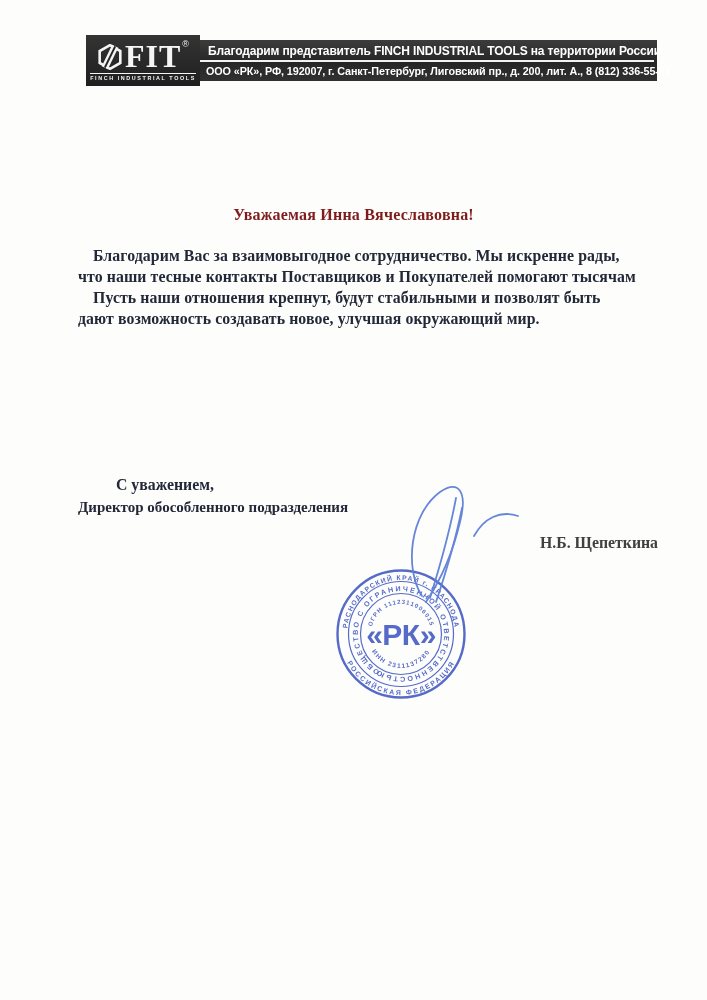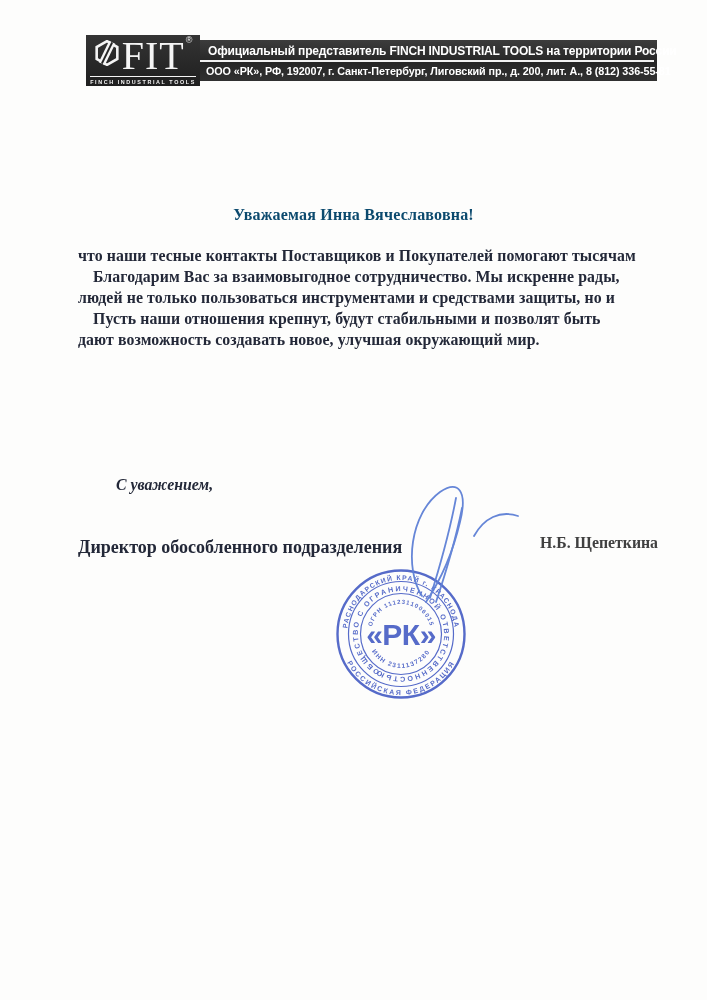--- a/index.html
+++ b/index.html
@@ -38,58 +38,58 @@
     left: 86px; top: 35px;
     width: 114px; height: 51px;
     background: linear-gradient(180deg, #343434, #1f1f1f);
     color: #f5f5f5;
     display: flex; flex-direction: column; align-items: center; justify-content: center;
   }
   .logo-row { display: flex; align-items: flex-start; line-height: 1; margin-top: 2px; }
   .hex { width: 26px; height: 26px; margin: 2px 2px 0 0; }
   .fit-word {
     font-family: "Liberation Serif", serif;
-    font-weight: normal;
-    font-size: 40px;
+    font-weight: bold;
+    font-size: 32px;
     letter-spacing: 1px;
     line-height: 0.92;
   }
   .reg { font-size: 9px; margin: -2px 0 0 1px; font-family: "Liberation Sans", sans-serif; }
   .logo-tag {
     font-family: "Liberation Sans", sans-serif;
     font-size: 5.4px; letter-spacing: 1.6px; font-weight: bold;
     border-top: 1.5px solid #f5f5f5;
     padding-top: 1.5px; margin-top: 1.5px;
     white-space: nowrap;
   }
   .salutation {
     position: absolute;
     left: 0; top: 206px; width: 707px;
     text-align: center;
-    font-size: 16px; font-weight: bold; color: #0c4a6e;
+    font-size: 16px; font-weight: bold; color: #7f1d1d;
     letter-spacing: 0.2px;
   }
   .body-text {
     position: absolute;
     left: 78px; top: 245px; width: 600px;
     font-size: 15.8px; line-height: 21px;
     font-weight: bold; color: #232838;
     letter-spacing: 0.1px;
   }
   .body-line { white-space: nowrap; }
   .indent { padding-left: 15px; }
   .closing {
     position: absolute;
     left: 116px; top: 476px;
-    font-size: 15.8px; font-weight: bold; color: #232838; font-style: italic;
+    font-size: 15.8px; font-weight: bold; color: #232838;
   }
   .signer-title {
     position: absolute;
-    left: 78px; top: 536px;
-    font-size: 18px; line-height: 22px;
+    left: 78px; top: 496px;
+    font-size: 15px; line-height: 22px;
     font-weight: bold; color: #232838;
     white-space: nowrap;
   }
   .signer-name {
     position: absolute;
     left: 540px; top: 534px;
     font-size: 15.8px; font-weight: bold; color: #404040;
     white-space: nowrap;
   }
   
@@ -111,21 +111,21 @@
   }
 </style>
 </head>
 <body>
 
 <div class="page">
 
   <div>
     <div class="banner">
       <div class="banner-text">
-        <div class="banner-line1">Официальный представитель FINCH INDUSTRIAL TOOLS на территории России</div>
+        <div class="banner-line1">Благодарим представитель FINCH INDUSTRIAL TOOLS на территории России</div>
         <div class="banner-divider"></div>
         <div class="banner-line2">ООО «РК», РФ, 192007, г. Санкт-Петербург, Лиговский пр., д. 200, лит. А., 8 (812) 336-55-81</div>
       </div>
     </div>
     <div class="logo">
       <div class="logo-row">
         <svg class="hex" viewBox="0 0 34 34">
           <polygon points="17,1.5 30.5,9.2 30.5,24.8 17,32.5 3.5,24.8 3.5,9.2" fill="none" stroke="#f5f5f5" stroke-width="3.4"></polygon>
           <g transform="rotate(26 17 17)">
             <rect x="12.6" y="1.5" width="8.8" height="31" fill="#f5f5f5"></rect>
@@ -135,23 +135,22 @@
         <span class="fit-word">FIT</span>
         <span class="reg">®</span>
       </div>
       <div class="logo-tag">FINCH INDUSTRIAL TOOLS</div>
     </div>
   </div>
 
   <div class="salutation">Уважаемая Инна Вячеславовна!</div>
 
   <div class="body-text">
+    <div class="body-line indent">Благодарим Вас за взаимовыгодное сотрудничество. Мы искренне рады,</div>
     <div class="body-line">что наши тесные контакты Поставщиков и Покупателей помогают тысячам</div>
-    <div class="body-line indent">Благодарим Вас за взаимовыгодное сотрудничество. Мы искренне рады,</div>
-    <div class="body-line">людей не только пользоваться инструментами и средствами защиты, но и</div>
     <div class="body-line indent">Пусть наши отношения крепнут, будут стабильными и позволят быть</div>
     <div class="body-line">дают возможность создавать новое, улучшая окружающий мир.</div>
   </div>
 
   <div class="closing">С уважением,</div>
 
   <div class="signer-title">
     <div>Директор обособленного подразделения</div>
   </div>
 

